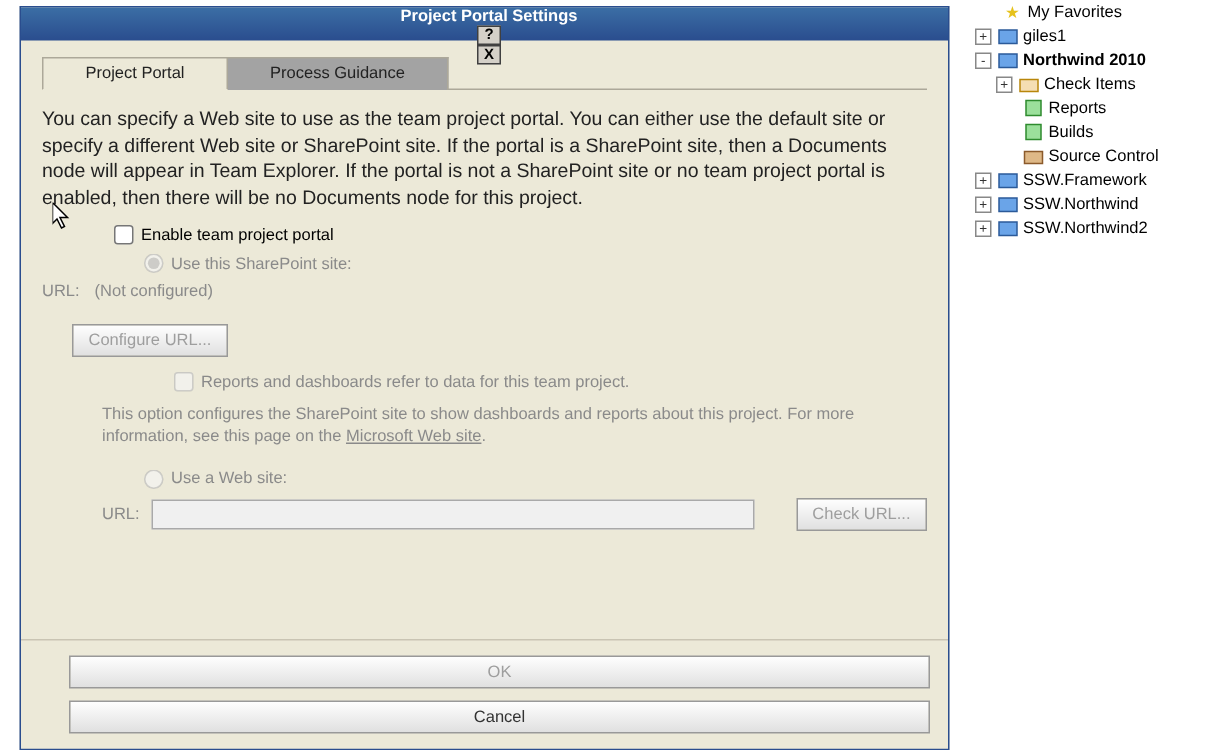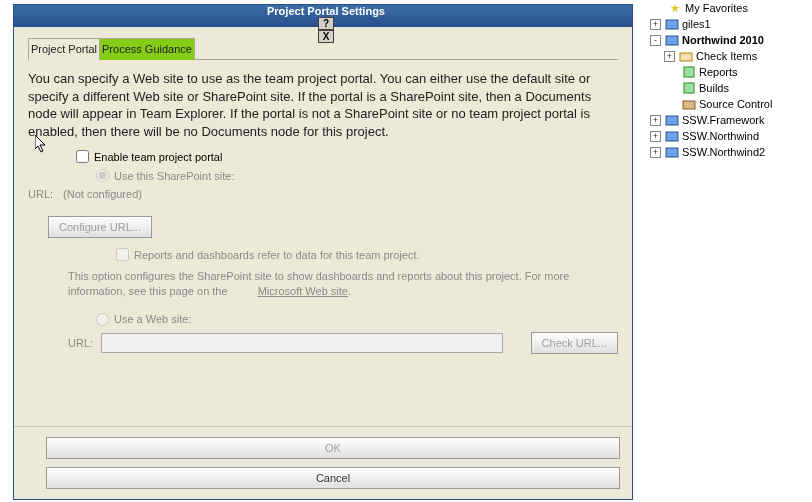--- a/index.html
+++ b/index.html
@@ -54,37 +54,37 @@
     flex: 1;
     padding: 10px 14px 10px 14px;
     position: relative;
   }
   .tabstrip {
     display: flex;
     border-bottom: 1px solid #aca899;
     margin-bottom: 10px;
   }
   .tab {
-    padding: 4px 2px;
+    padding: 4px 28px;
     border: 1px solid #aca899;
     border-bottom: none;
     background: #ece9d8;
     margin-right: -1px;
     position: relative;
     top: 1px;
     color: #222;
     text-align: right;
   }
   .tab.active {
     background: #ece9d8;
     border-bottom: 1px solid #ece9d8;
     z-index: 2;
   }
   .tab.inactive {
-    background: #84cc16;
+    background: #a3a3a3;
   }
   .desc {
     color: #222;
     font-size: 13px;
     line-height: 1.35;
     margin-bottom: 10px;
   }
   .chk {
     display: flex;
     align-items: center;
@@ -117,21 +117,21 @@
     font-size: 11px;
     padding: 0 10px;
     margin-left: 20px;
   }
   .btn:disabled { color: #9e9e9e; }
   .option-note {
     margin: 8px 0 14px 40px;
     font-size: 11px;
     line-height: 1.35;
   }
-  .link { text-decoration: underline; margin-left: 27px; }
+  .link { text-decoration: underline; }
   .buttonbar {
     display: flex;
     justify-content: flex-end;
     gap: 8px;
     padding: 10px 12px;
     border-top: 1px solid #c9c4b3;
     background: #ece9d8;
     flex-direction: column;
   }
   .cursor {

